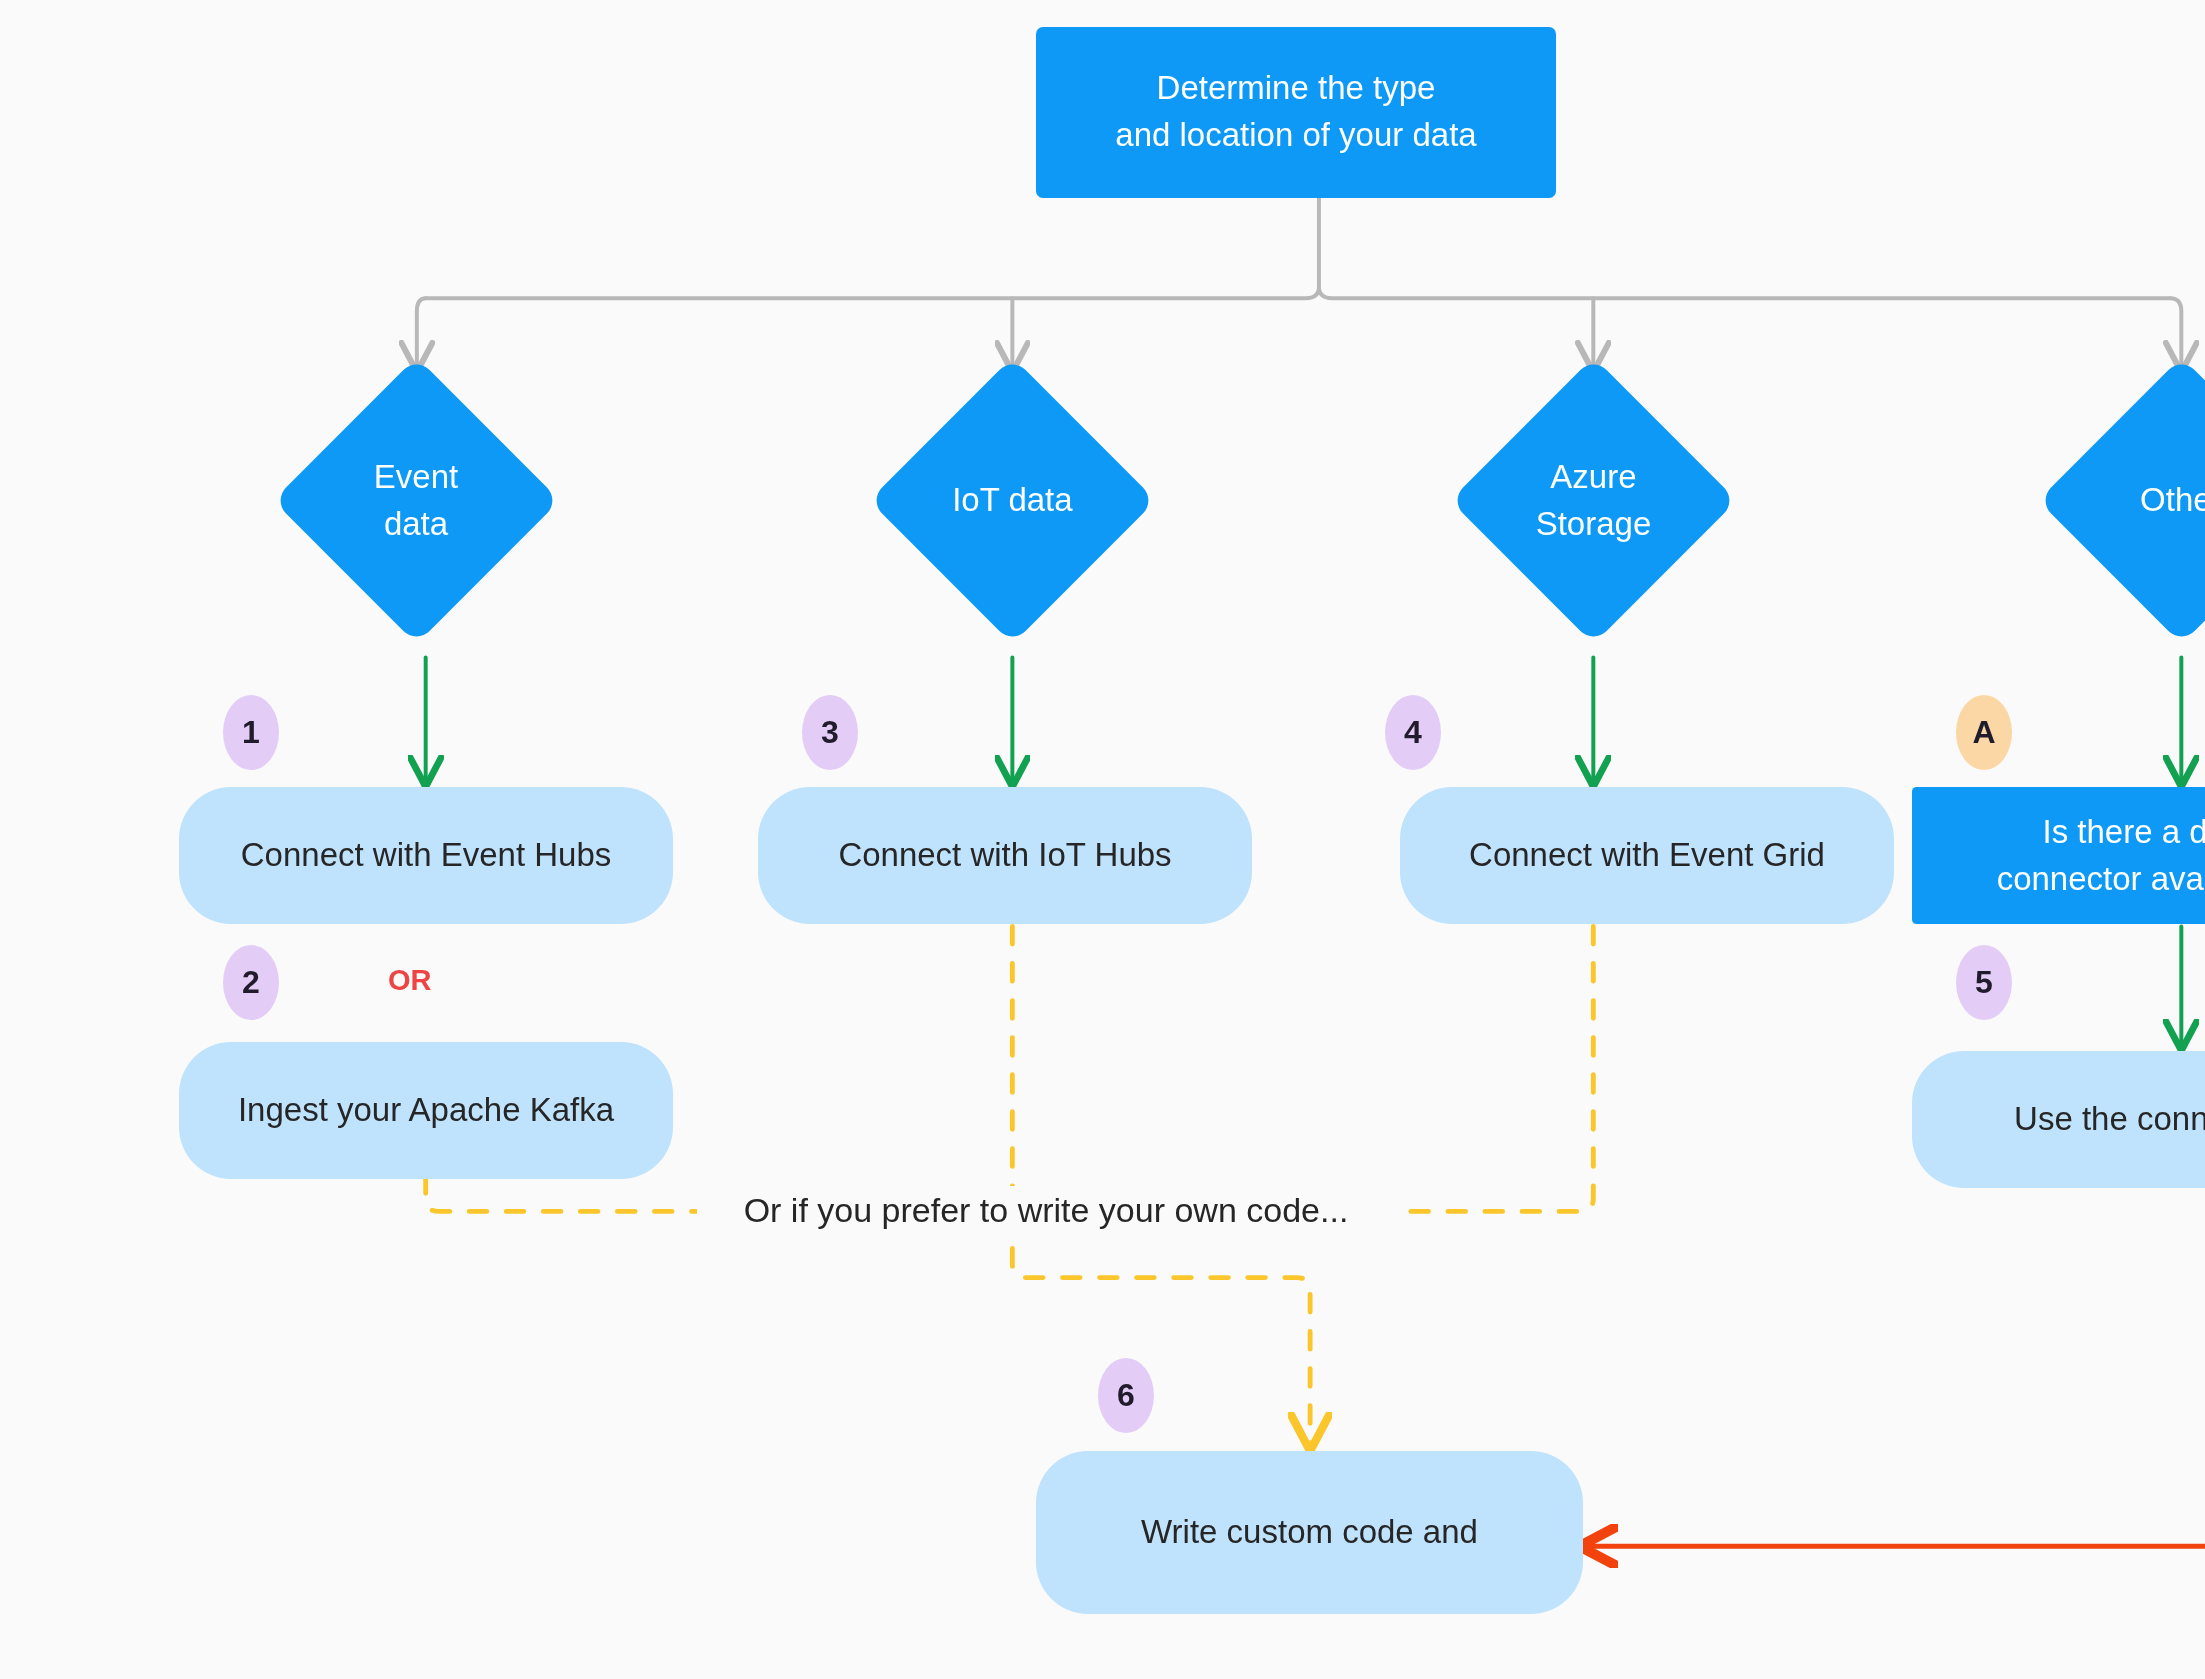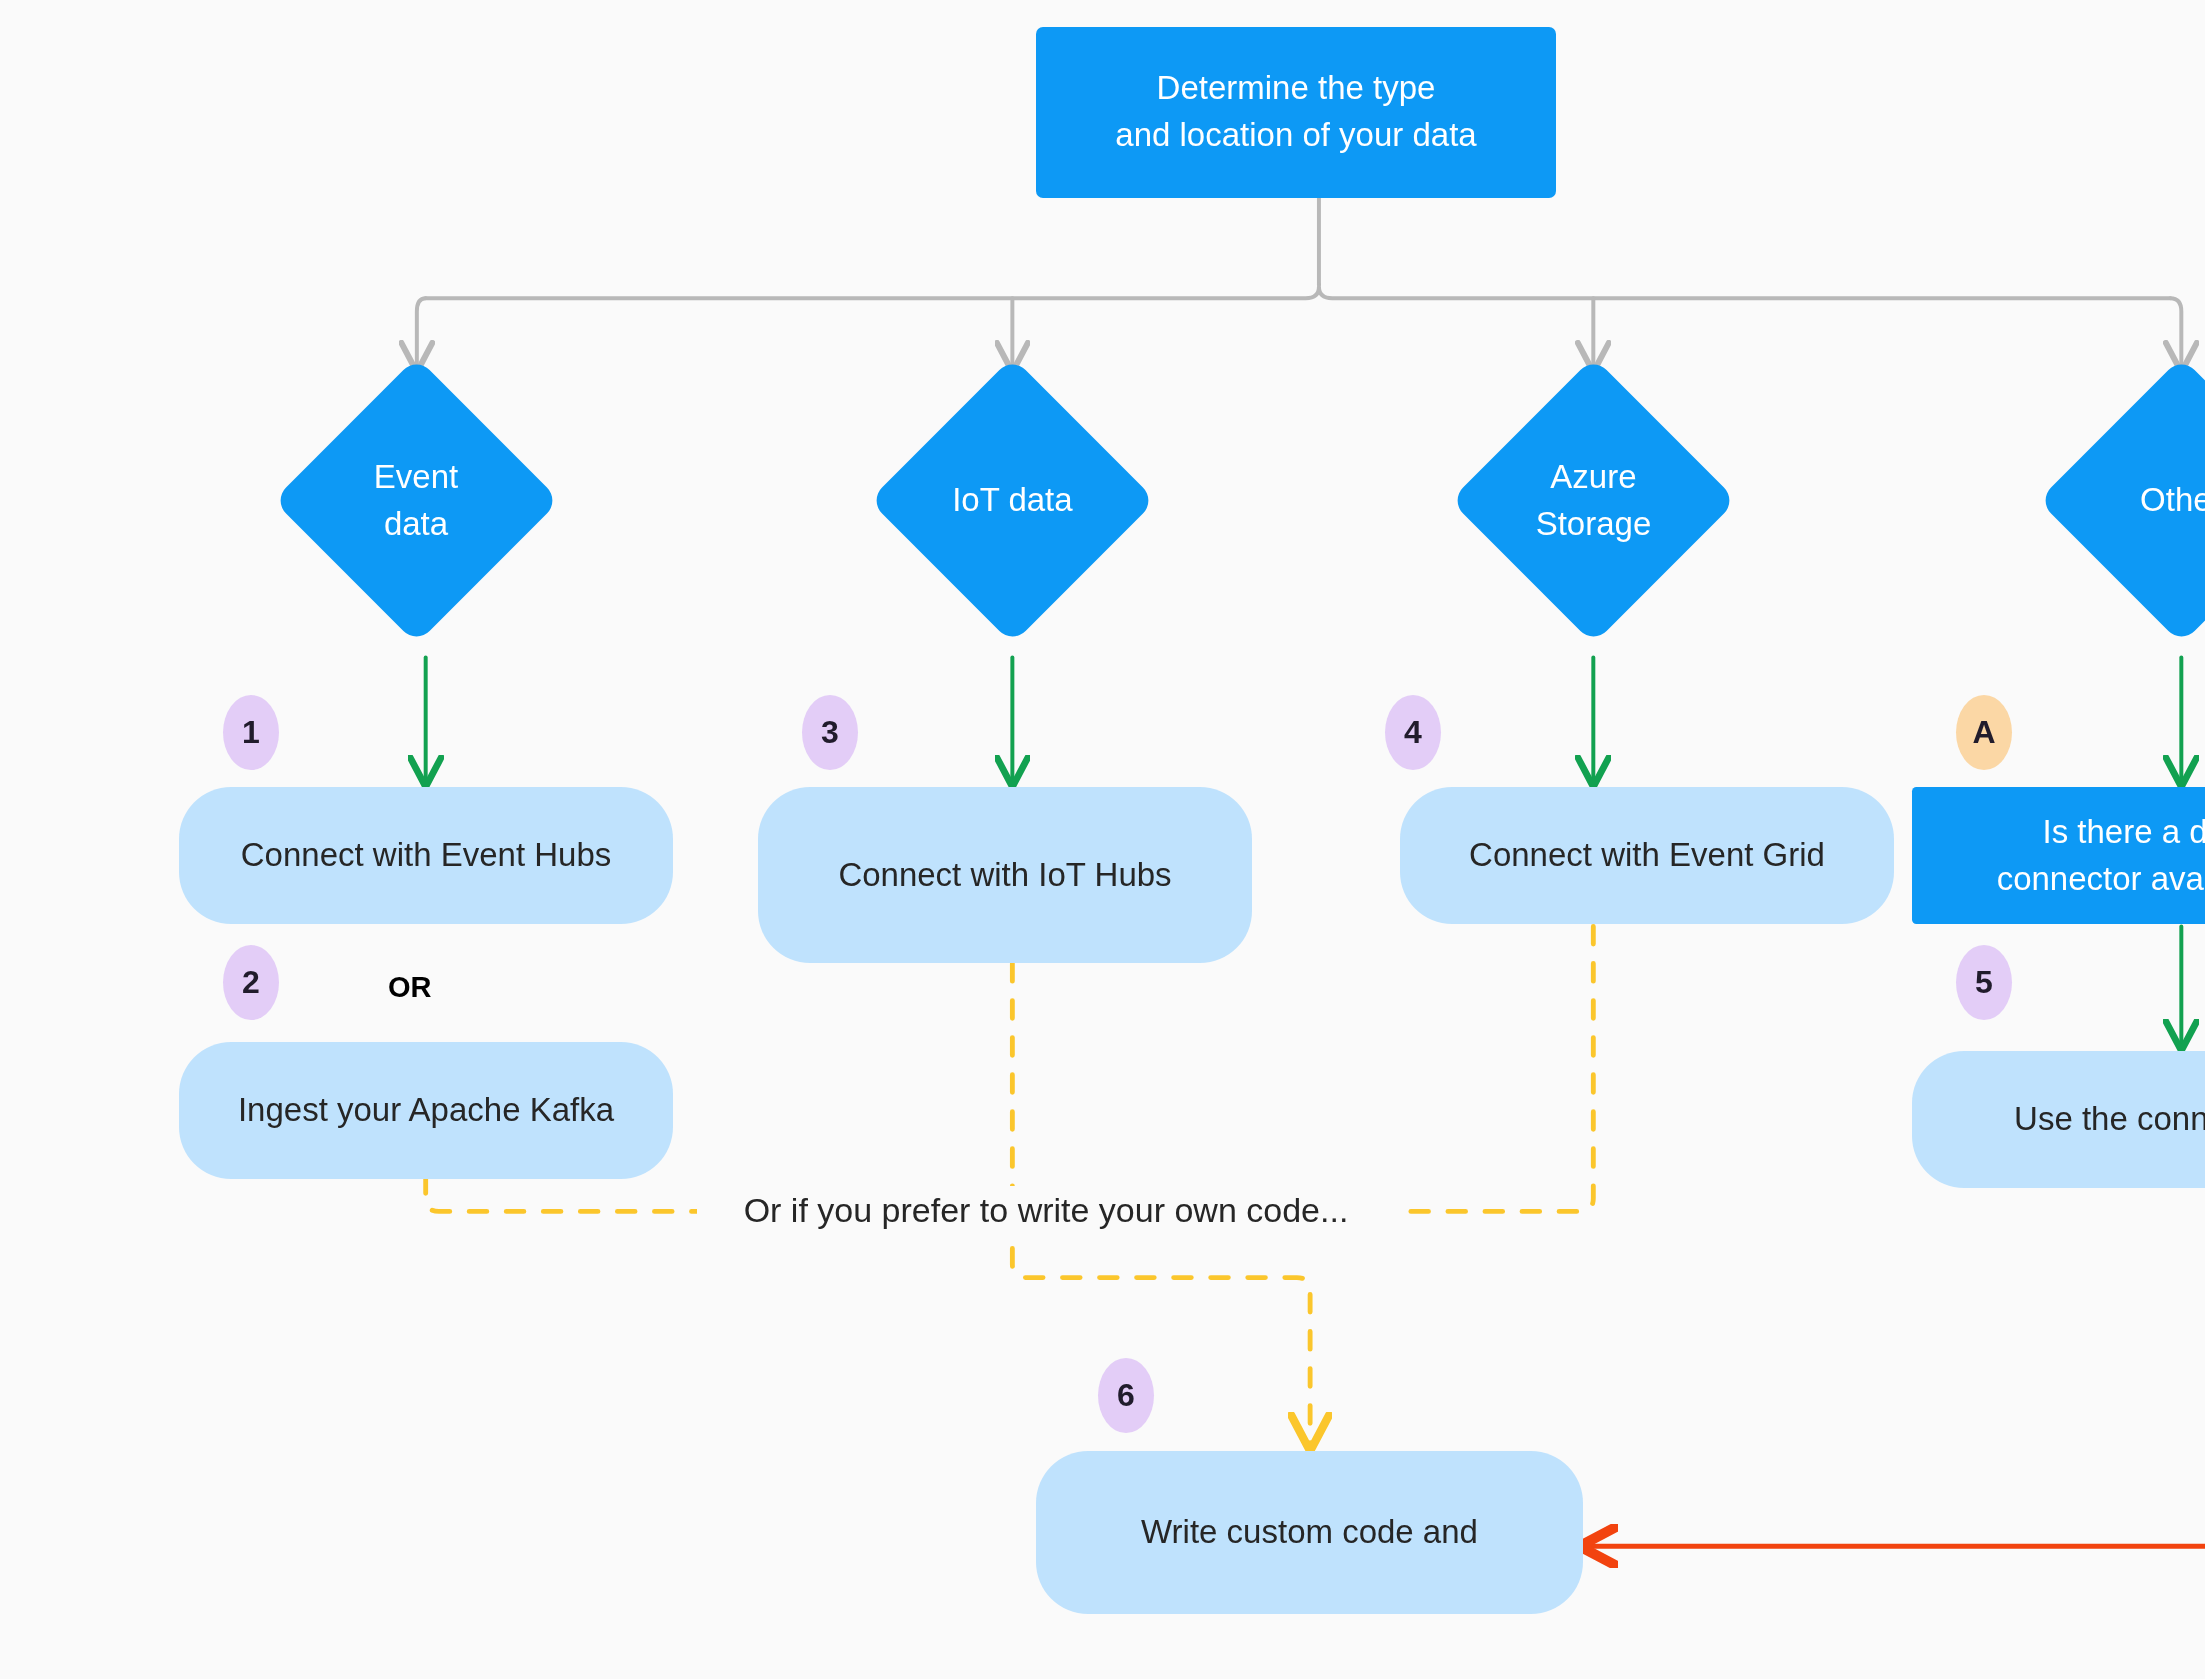--- a/index.html
+++ b/index.html
@@ -38,22 +38,22 @@
   }
   .badge{
     position:absolute;border-radius:50%;
     display:flex;align-items:center;justify-content:center;
     font-size:32px;font-weight:700;color:#211c2c;
   }
   .badge.num{background:#e3cdf7;}
   .badge.alpha{background:#fbd7a5;}
 
   .edgelabel{
-    position:absolute;color:#000000;font-size:29px;font-weight:700;
-    display:flex;align-items:flex-end;white-space:nowrap;
+    position:absolute;color:#ef4444;font-size:29px;font-weight:700;
+    display:flex;align-items:flex-start;white-space:nowrap;
   }
   .codelabel{
     position:absolute;color:#262626;font-size:34px;font-weight:400;
     display:flex;align-items:center;justify-content:center;white-space:nowrap;
     background:#fafafa;padding:0 11.5px;
   }
 </style>
 </head>
 <body>
 
@@ -133,21 +133,21 @@
   <div class="node diamond" style="left:2080px;top:399px;width:203px;height:203px;">
     <div class="dlabel" style="display:flex;flex-direction:column;align-items:center;">
       <span>Other</span>
     </div>
   </div>
 
   <div class="node action" style="left:179px;top:787px;width:494px;height:137px;">
     <span>Connect with Event Hubs</span>
   </div>
 
-  <div class="node action" style="left:758px;top:787px;width:494px;height:176px;">
+  <div class="node action" style="left:758px;top:787px;width:494px;height:137px;">
     <span>Connect with IoT Hubs</span>
   </div>
 
   <div class="node action" style="left:1400px;top:787px;width:494px;height:137px;">
     <span>Connect with Event Grid</span>
   </div>
 
   <div class="node decision-rect" style="left:1912px;top:787px;width:472px;height:137px;flex-direction:column;">
     <span>Is there a data</span>
     <span>connector available?</span>

